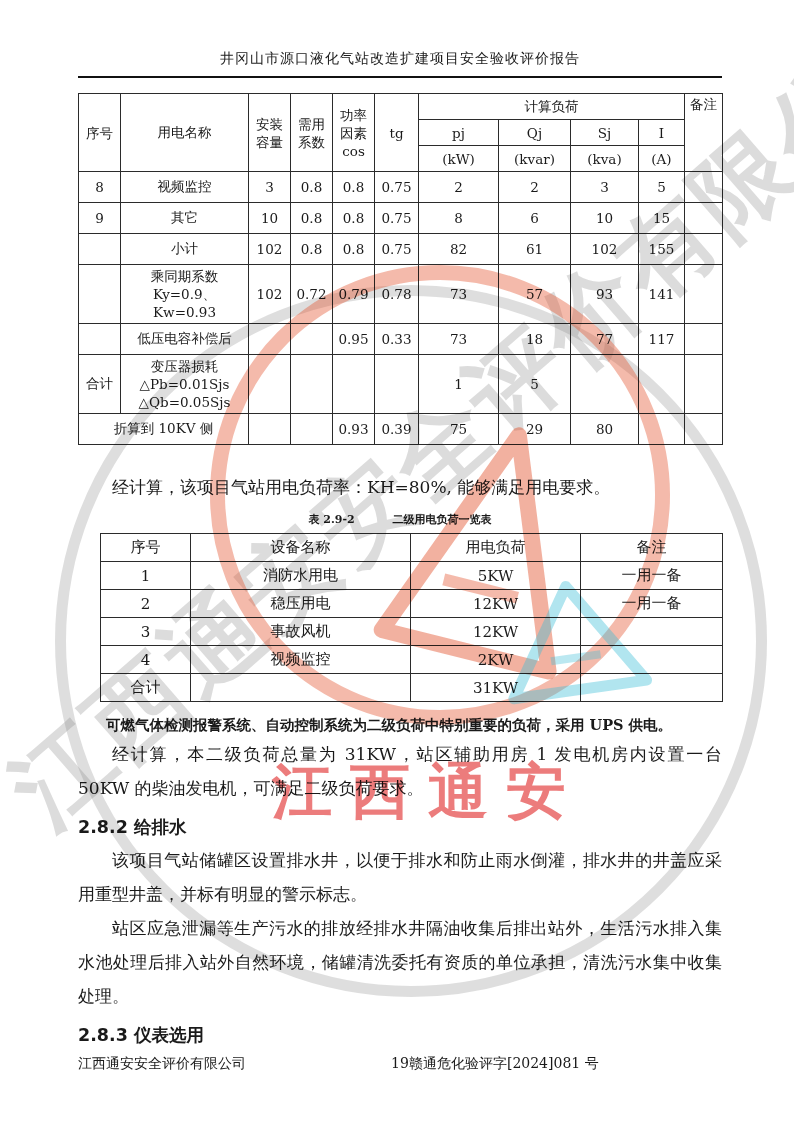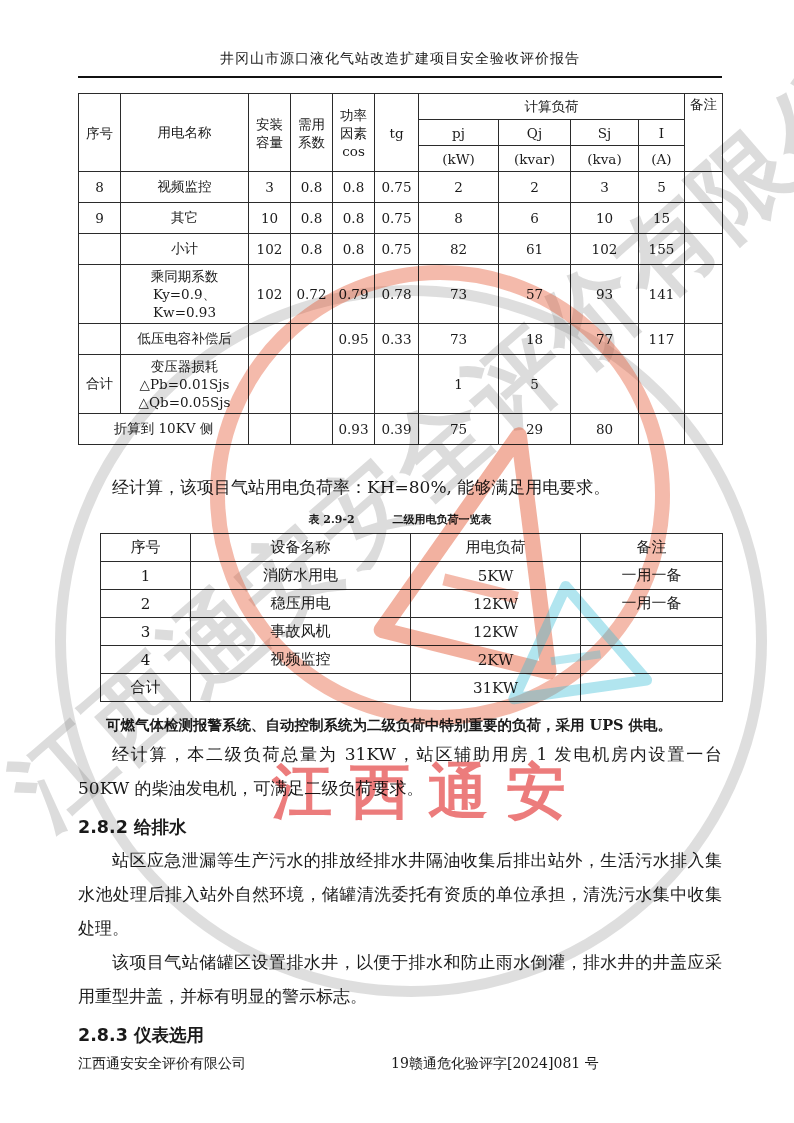--- a/index.html
+++ b/index.html
@@ -246,22 +246,22 @@
         <td>31KW</td>
         <td></td>
       </tr>
     </tbody>
       </table>
 
     <p class="note">可燃气体检测报警系统、自动控制系统为二级负荷中特别重要的负荷，采用 UPS 供电。</p>
     <p class="para">经计算，本二级负荷总量为 31KW，站区辅助用房 1 发电机房内设置一台 50KW 的柴油发电机，可满足二级负荷要求。</p>
 
     <div class="heading">2.8.2 给排水</div>
+    <p class="para">该项目气站储罐区设置排水井，以便于排水和防止雨水倒灌，排水井的井盖应采用重型井盖，并标有明显的警示标志。</p>
     <p class="para">站区应急泄漏等生产污水的排放经排水井隔油收集后排出站外，生活污水排入集水池处理后排入站外自然环境，储罐清洗委托有资质的单位承担，清洗污水集中收集处理。</p>
-    <p class="para">该项目气站储罐区设置排水井，以便于排水和防止雨水倒灌，排水井的井盖应采用重型井盖，并标有明显的警示标志。</p>
 
     <div class="heading">2.8.3 仪表选用</div>
 
   </div>
 
   <div class="doc-footer">
     <span class="f-left">江西通安安全评价有限公司</span>
     <span class="f-mid">19</span>
     <span class="f-right">赣通危化验评字[2024]081 号</span>
   </div>

